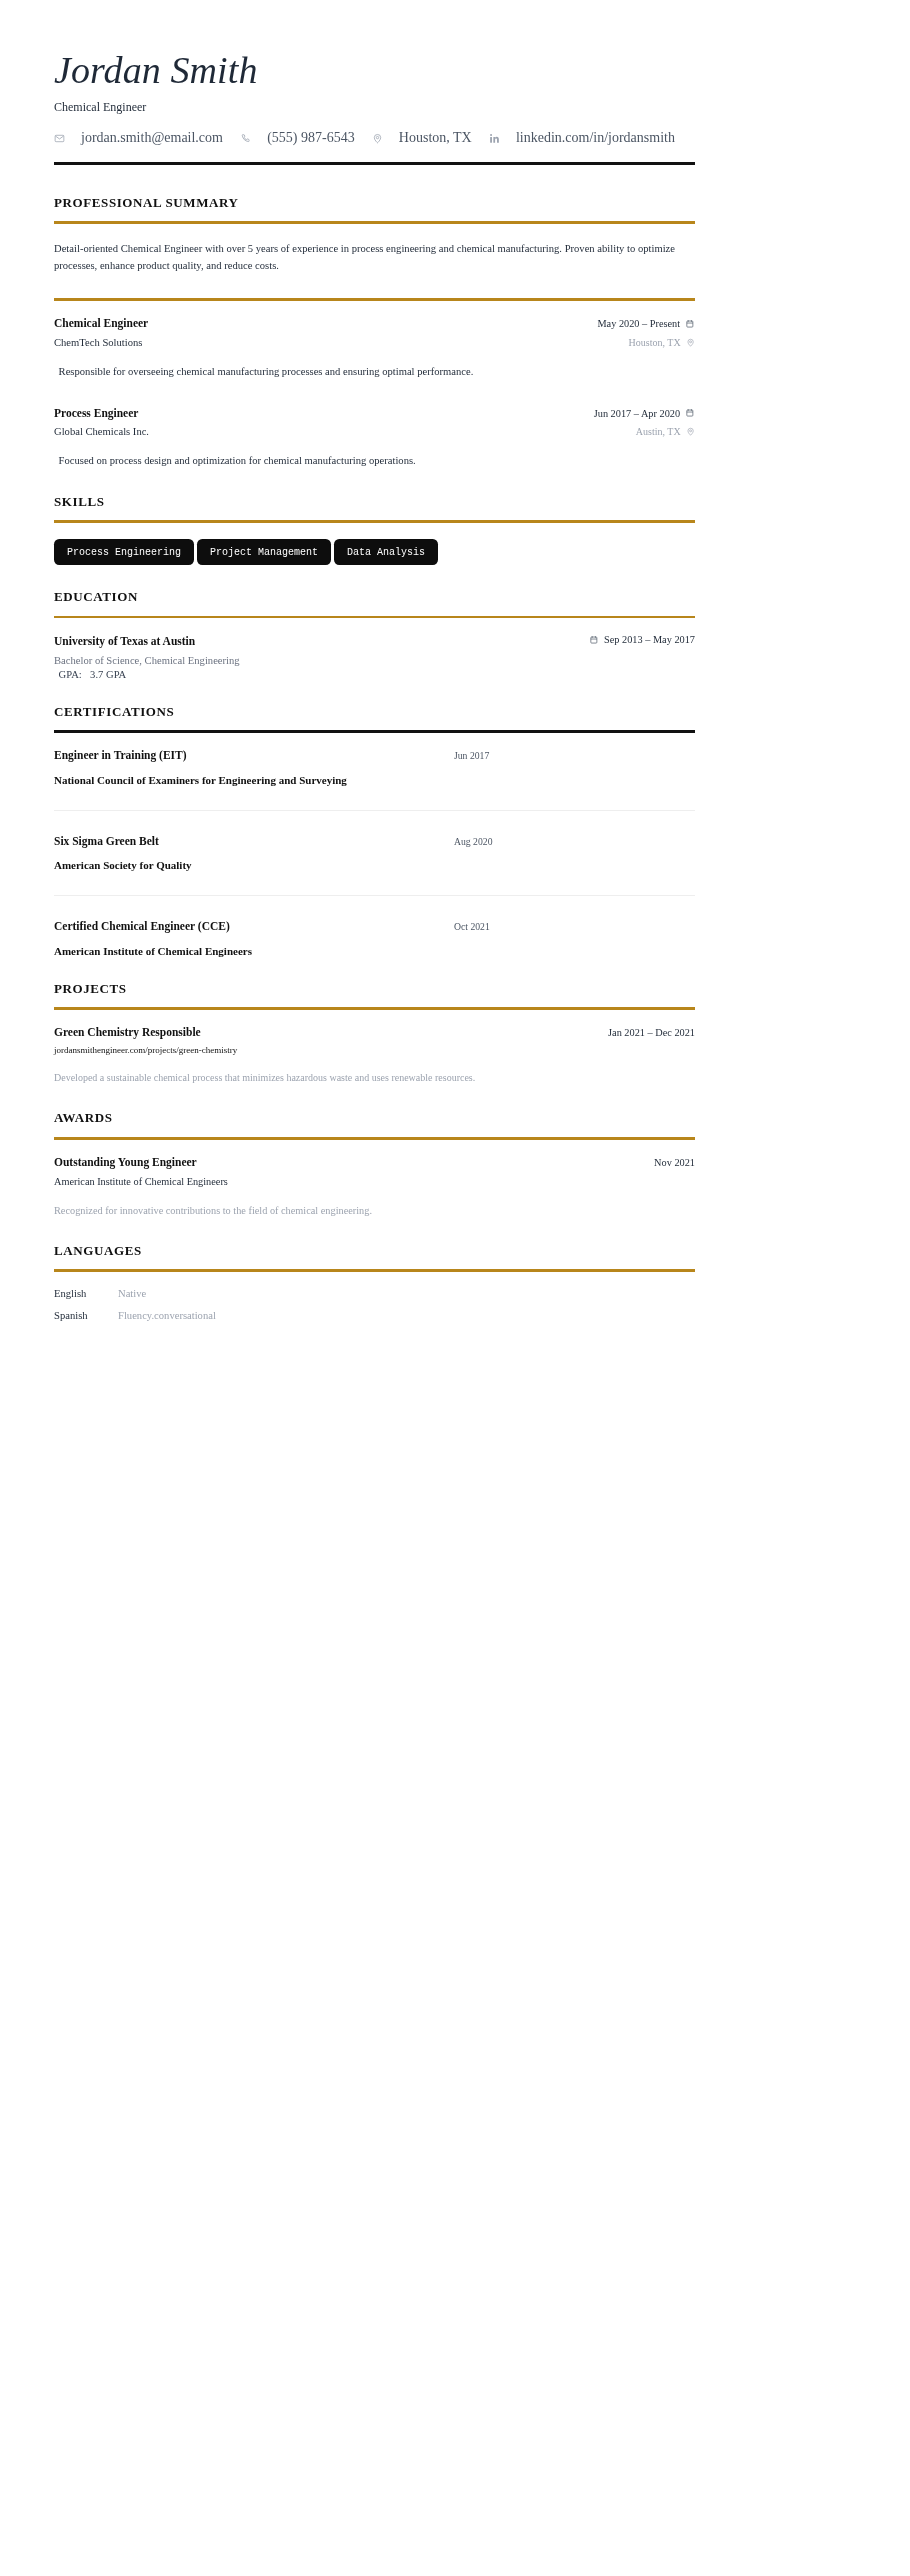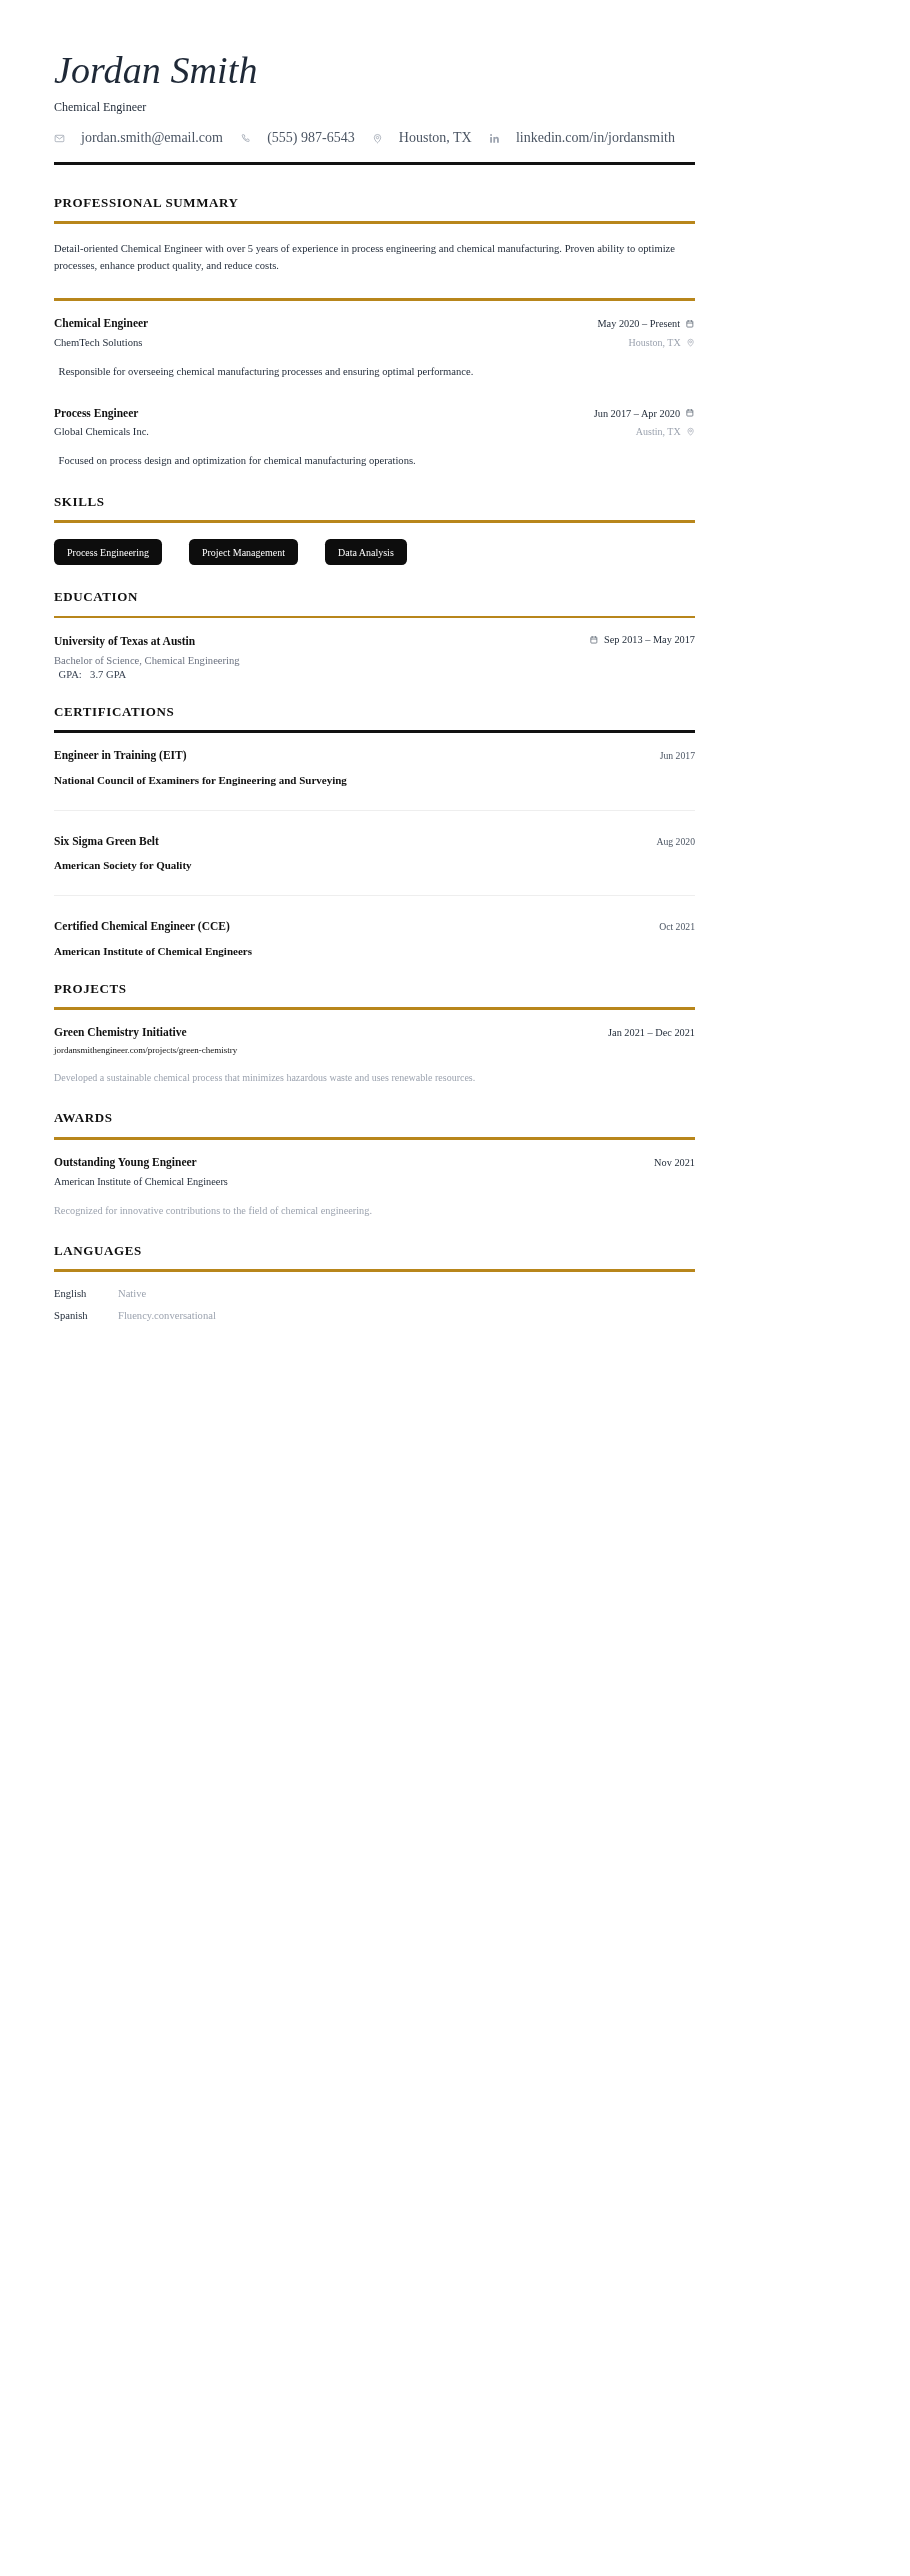--- a/index.html
+++ b/index.html
@@ -133,21 +133,22 @@
     color: #1f2937;
     margin-top: 16px;
     padding-left: 4.6px;
     max-width: 688px;
   }
 
   
   .skill-list {
     display: flex;
     flex-wrap: wrap;
-    gap: 27px;
+    gap: 3px;
+    font-family: Liberation Mono, monospace;
   }
 
   .skill-pill {
     background: #0d0d0d;
     color: #ffffff;
     font-size: 10px;
     padding: 7.5px 13px;
     border-radius: 5.2px;
     white-space: nowrap;
   }
@@ -184,21 +185,20 @@
 
   .cert-name {
     font-size: 11.5px;
     font-weight: 700;
     color: #111111;
   }
 
   .cert-date {
     font-size: 9.7px;
     color: #4b5563;
-    text-align: right;
   }
 
   .cert-issuer {
     font-size: 11px;
     font-weight: 700;
     color: #111111;
     margin-top: 12.6px;
   }
 
   
@@ -447,21 +447,21 @@
 
     </div>
   </div>
 
   <div class="section">
     <div class="section-title">PROJECTS</div>
     <div class="section-rule"></div>
     <div class="section-body">
       <div class="entry">
         <div class="entry-row">
-          <div class="entry-title">Green Chemistry Initiative</div>
+          <div class="entry-title">Green Chemistry Responsible</div>
           <div class="meta">
             <span>Jan 2021 – Dec 2021</span>
           </div>
         </div>
         <div class="project-url">jordansmithengineer.com/projects/green-chemistry</div>
         <div class="project-desc">Developed a sustainable chemical process that minimizes hazardous waste and uses renewable resources.</div>
       </div>
     </div>
   </div>
 

